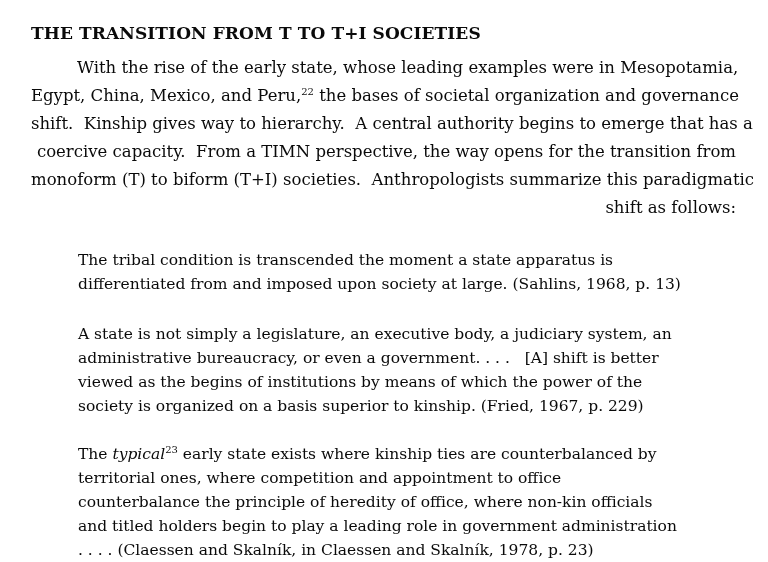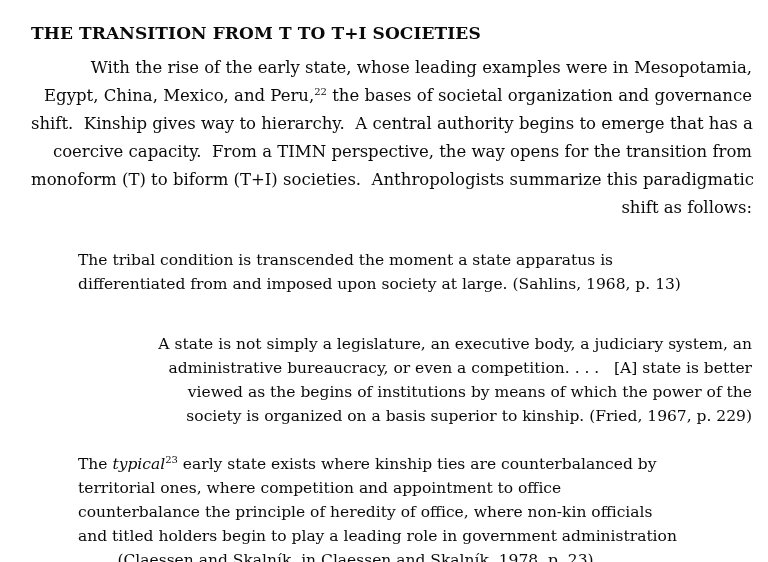--- a/index.html
+++ b/index.html
@@ -3,21 +3,21 @@
 <meta charset="utf-8">
 <style>
   * { margin: 0; padding: 0; box-sizing: border-box; }
   html, body {
     width: 768px; height: 562px;
     background: #ffffff;
     overflow: hidden;
   }
   .page {
     width: 768px; height: 498px;
-    padding: 18px 16px 0 31px;
+    padding: 18px 32px 0 31px;
     background: #ffffff;
     color: #0a0a0a;
     font-family: "DejaVu Serif", "Liberation Serif", serif;
   }
   .heading {
     font-size: 17px;
     font-weight: bold;
     line-height: 30px;
     margin-bottom: 6px;
     letter-spacing: 0.1px;
@@ -30,21 +30,21 @@
     text-align: right;
   }
   .body-para .line.first-line { padding-left: 46px; }
   .quote { padding-left: 47px; }
   .quote .line {
     font-size: 15.5px;
     line-height: 24px;
     white-space: pre;
   }
   .quote-1 { margin-top: 26px; }
-  .quote-2 { margin-top: 36px; text-align: right; }
+  .quote-2 { margin-top: 26px; }
   .quote-3 { margin-top: 24px; }
   sup {
     font-size: 10px;
     line-height: 0;
     vertical-align: 6px;
   }
   em { font-style: italic; }
 </style>
 </head>
 <body>
@@ -62,21 +62,21 @@
     <div class="line">shift as follows:</div>
   </div>
 
   <div class="quote quote-1">
     <div class="line">The tribal condition is transcended the moment a state apparatus is</div>
     <div class="line">differentiated from and imposed upon society at large. (Sahlins, 1968, p. 13)</div>
   </div>
 
   <div class="quote quote-2">
     <div class="line">A state is not simply a legislature, an executive body, a judiciary system, an</div>
-    <div class="line">administrative bureaucracy, or even a competition. . . .   [A] state is better</div>
+    <div class="line">administrative bureaucracy, or even a government. . . .   [A] shift is better</div>
     <div class="line">viewed as the begins of institutions by means of which the power of the</div>
     <div class="line">society is organized on a basis superior to kinship. (Fried, 1967, p. 229)</div>
   </div>
 
   <div class="quote quote-3">
     <div class="line"><span>The </span><em>typical</em><sup>23</sup><span> early state exists where kinship ties are counterbalanced by</span></div>
     <div class="line">territorial ones, where competition and appointment to office</div>
     <div class="line">counterbalance the principle of heredity of office, where non-kin officials</div>
     <div class="line">and titled holders begin to play a leading role in government administration</div>
     <div class="line">. . . . (Claessen and Skalník, in Claessen and Skalník, 1978, p. 23)</div>

